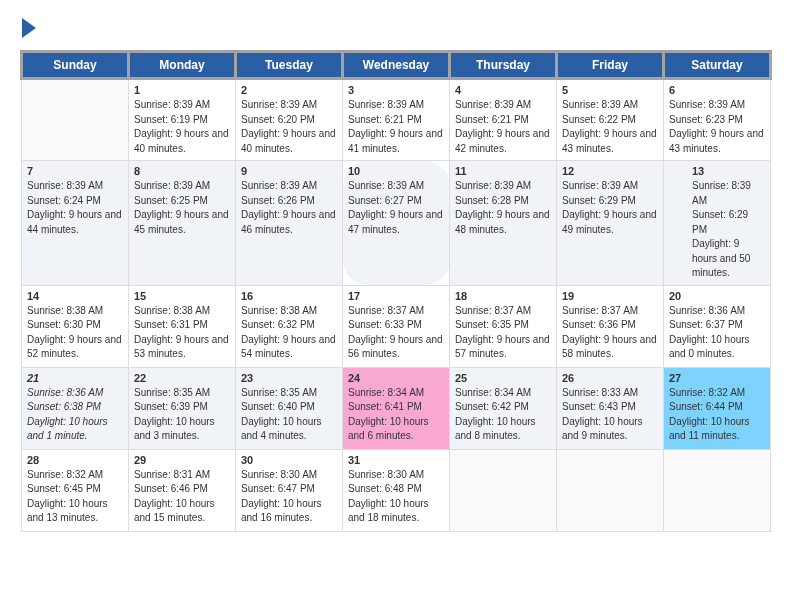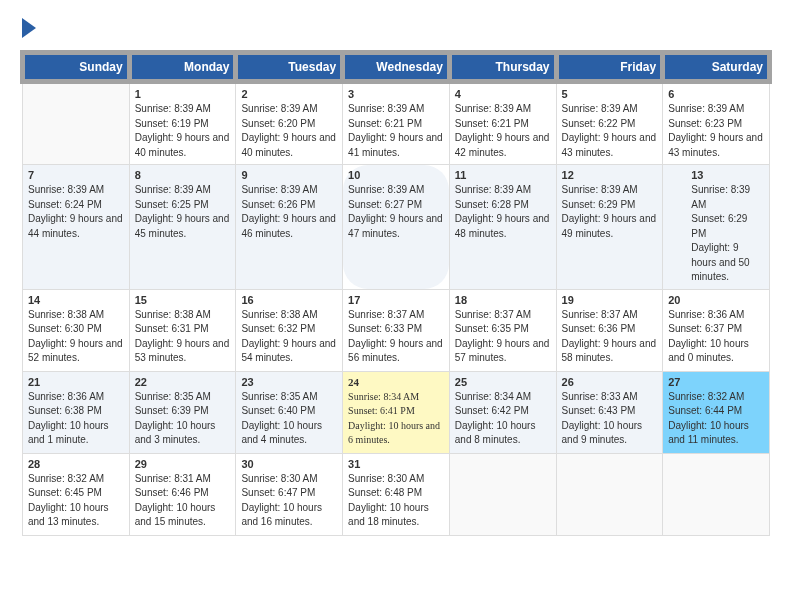--- a/index.html
+++ b/index.html
@@ -67,22 +67,22 @@
       width: 100%;
       border-collapse: collapse;
       border: 1px solid #ccc;
     }
     .calendar th {
       background: #2a5fa5;
       color: #fff;
       font-size: 12px;
       font-weight: bold;
       padding: 5px 4px;
-      text-align: right;
-      border: 5px solid #a3a3a3;
+      text-align: center;
+      border: 3px solid #a3a3a3;
     }
     .calendar td {
       width: 14.28%;
       vertical-align: top;
       padding: 4px 5px 4px 5px;
       border: 1px solid #ddd;
       font-size: 9.5px;
       color: #333;
       background: #fff;
       height: 82px;
@@ -218,33 +218,33 @@
           <td>
             <span class="day-num">19</span>
             <div class="cell-text">Sunrise: 8:37 AM<br>Sunset: 6:36 PM<br>Daylight: 9 hours and 58 minutes.</div>
           </td>
           <td>
             <span class="day-num">20</span>
             <div class="cell-text">Sunrise: 8:36 AM<br>Sunset: 6:37 PM<br>Daylight: 10 hours and 0 minutes.</div>
           </td>
         </tr>
         <tr>
-          <td style="background: rgb(240, 244, 249);">
+          <td style="background: rgb(240, 244, 249); font-style: italic;">
             <span class="day-num">21</span>
             <div class="cell-text">Sunrise: 8:36 AM<br>Sunset: 6:38 PM<br>Daylight: 10 hours and 1 minute.</div>
           </td>
           <td style="background: rgb(240, 244, 249);">
             <span class="day-num">22</span>
             <div class="cell-text">Sunrise: 8:35 AM<br>Sunset: 6:39 PM<br>Daylight: 10 hours and 3 minutes.</div>
           </td>
           <td style="background: rgb(240, 244, 249);">
             <span class="day-num">23</span>
             <div class="cell-text">Sunrise: 8:35 AM<br>Sunset: 6:40 PM<br>Daylight: 10 hours and 4 minutes.</div>
           </td>
-          <td style="background: #fef9c3; font-family: Liberation Serif, serif;">
+          <td style="background: #f9a8d4;">
             <span class="day-num">24</span>
             <div class="cell-text">Sunrise: 8:34 AM<br>Sunset: 6:41 PM<br>Daylight: 10 hours and 6 minutes.</div>
           </td>
           <td style="background: rgb(240, 244, 249);">
             <span class="day-num">25</span>
             <div class="cell-text">Sunrise: 8:34 AM<br>Sunset: 6:42 PM<br>Daylight: 10 hours and 8 minutes.</div>
           </td>
           <td style="background: rgb(240, 244, 249);">
             <span class="day-num">26</span>
             <div class="cell-text">Sunrise: 8:33 AM<br>Sunset: 6:43 PM<br>Daylight: 10 hours and 9 minutes.</div>

